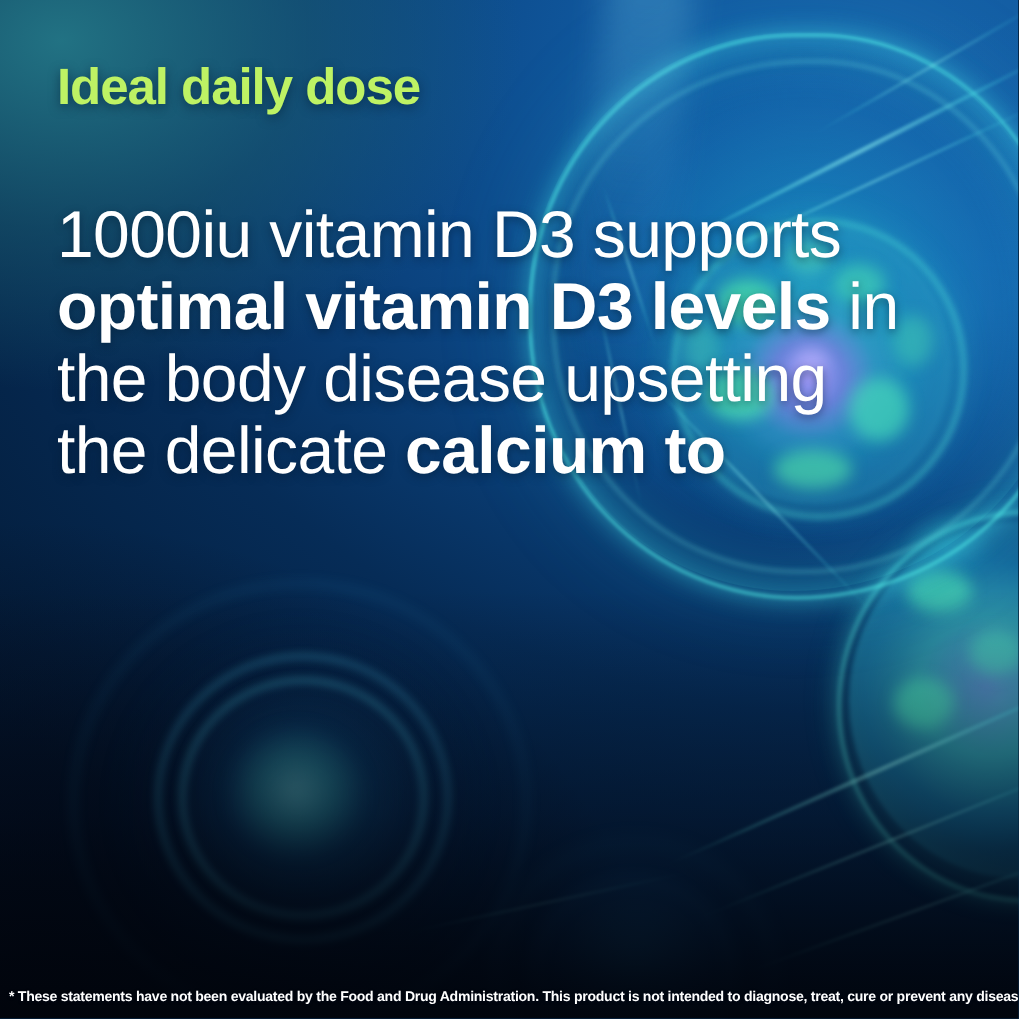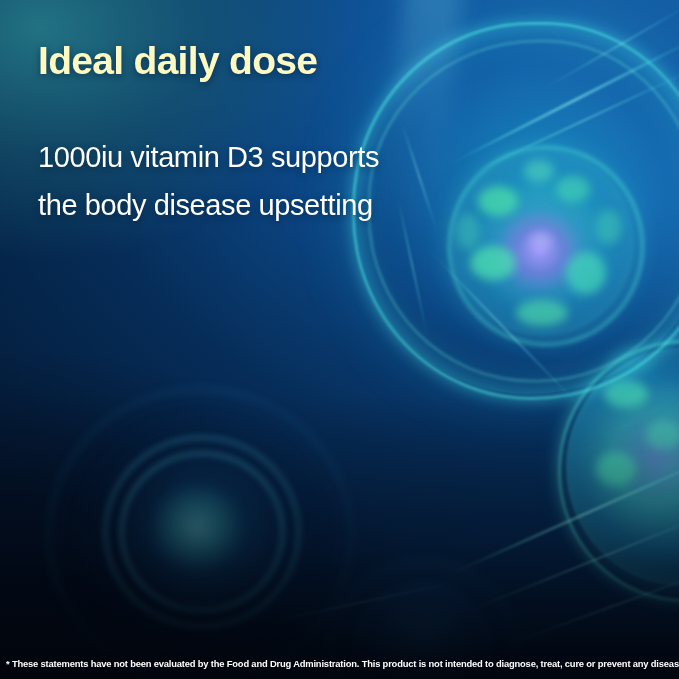--- a/index.html
+++ b/index.html
@@ -217,32 +217,32 @@
     position: absolute; left: 392px; top: -20px; width: 58px; height: 260px;
     background: linear-gradient(to bottom, rgba(150,235,250,0.22), rgba(120,220,245,0.06) 60%, rgba(90,200,235,0) 100%);
     transform: rotate(6deg);
     filter: blur(10px);
   }
 
   
   .headline {
     position: absolute;
     left: 38px; top: 39px;
-    font-size: 39px;
+    font-size: 34px;
     font-weight: bold;
-    color: #fef9c3;
+    color: #bef264;
     letter-spacing: -0.7px;
     text-shadow: 0 2px 7px rgba(0,25,50,0.55);
     white-space: nowrap;
   }
   .body-copy {
     position: absolute;
     left: 38px; top: 133px;
     width: 430px;
-    font-size: 29px;
+    font-size: 44px;
     line-height: 48px;
     color: #ffffff;
     letter-spacing: -0.4px;
     text-shadow: 0 2px 6px rgba(0,25,50,0.50);
   }
   .body-copy b { font-weight: bold; }
   .body-line { white-space: nowrap; }
 
   .footnote {
     position: absolute;
@@ -308,18 +308,20 @@
   <div class="streak s8"></div>
   <div class="streak s9"></div>
   <div class="streak s10"></div>
 
   <div class="bg-layer bg-dark-b"></div>
 
   <div class="headline">Ideal daily dose</div>
 
   <div class="body-copy" id="body-copy">
       <div class="body-line"><span>1000iu vitamin D3 supports</span></div>
+      <div class="body-line"><b>optimal vitamin D3 levels</b><span> in</span></div>
       <div class="body-line"><span>the body disease upsetting</span></div>
+      <div class="body-line"><span>the delicate </span><b>calcium to</b></div>
     </div>
 
   <div class="footnote">* These statements have not been evaluated by the Food and Drug Administration. This product is not intended to diagnose, treat, cure or prevent any disease.</div>
 
 </div>
 
 </body></html>

